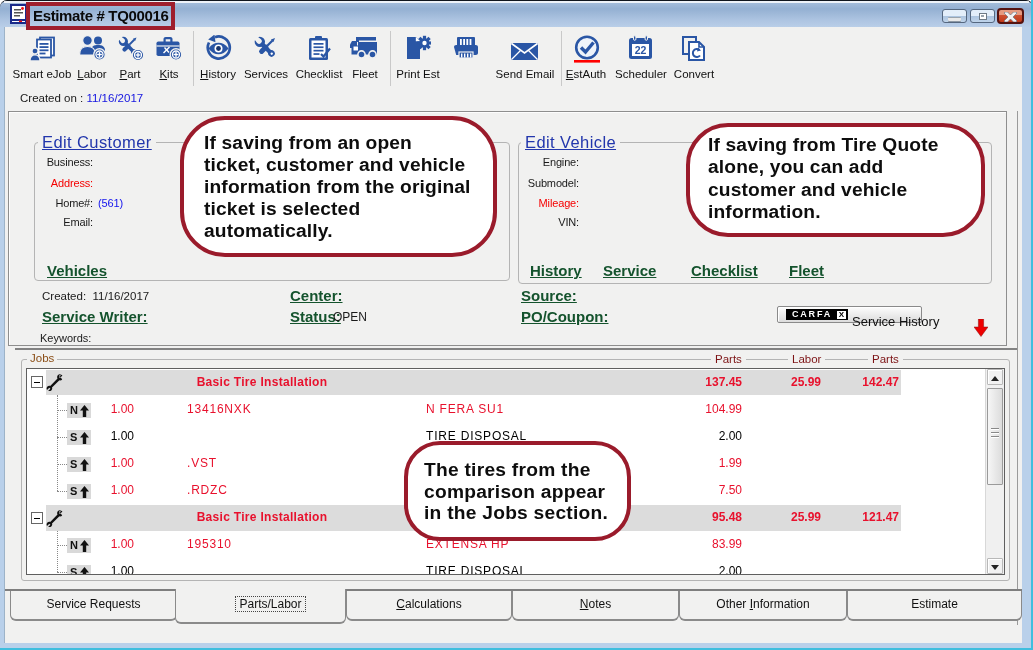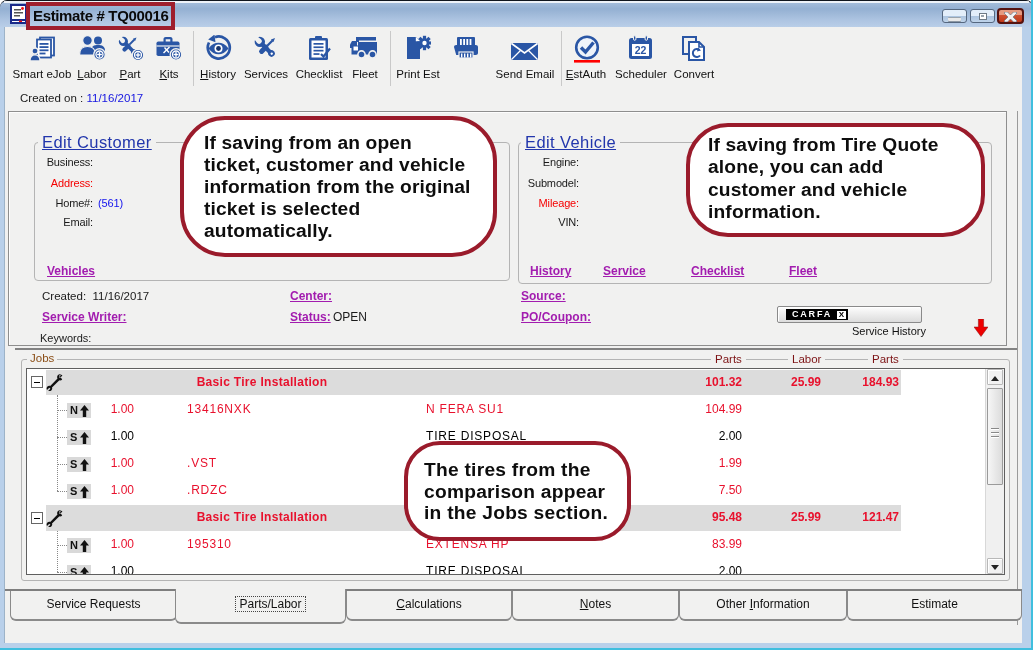--- a/index.html
+++ b/index.html
@@ -1,21 +1,21 @@
 <!DOCTYPE html>
 <html><head>
 <meta charset="utf-8">
 <style>
 html,body{margin:0;padding:0;}
 body{width:1033px;height:650px;position:relative;overflow:hidden;background:#fff;
  font-family:"Liberation Sans",sans-serif;}
 .abs{position:absolute;}
 .t12{font-size:12px;line-height:16px;color:#1a1a1a;white-space:nowrap;}
 .flbl{position:absolute;font-size:11px;letter-spacing:-0.15px;line-height:15px;color:#1a1a1a;white-space:nowrap;}
-.blink{font-size:12px;line-height:16px;font-weight:bold;color:#a21caf;text-decoration:underline;white-space:nowrap;}
+.blink{font-size:15px;line-height:16px;font-weight:bold;color:#14532d;text-decoration:underline;white-space:nowrap;}
 .red{color:#e8112d;}
 .bubble{position:absolute;background:#fff;border:4px solid #9a1b2b;z-index:30;}
 .btxt{position:absolute;font-weight:bold;color:#0d0d0d;white-space:pre;}
 .sep{position:absolute;width:1px;background:#c9c9c9;top:31px;height:55px;}
 .iclbl{position:absolute;top:67px;height:14px;font-size:11.5px;line-height:14px;color:#111;text-align:center;white-space:nowrap;}
 u{text-decoration:underline;}
 .badge{position:absolute;left:40px;width:24px;height:15px;background:#d9d9d9;color:#111;}
 .badge b{position:absolute;left:3px;top:1px;font-size:11px;line-height:13px;}
 .badge svg{position:absolute;right:2px;top:1.5px;}
 .sbtn{position:absolute;left:1px;width:16px;height:16px;background:#f1f1f1;border:1px solid #b8b8b8;border-radius:1px;box-sizing:border-box;box-shadow:inset 1px 1px 0 #fff;text-align:center;}
@@ -283,21 +283,21 @@
 <div class="abs blink" style="left:42px;top:309px;">Service Writer:</div>
 <div class="abs blink" style="left:290px;top:309px;">Status:</div>
 <div class="abs t12" style="left:333px;top:309px;">OPEN</div>
 <div class="abs blink" style="left:521px;top:309px;">PO/Coupon:</div>
 <div class="abs" style="left:40px;top:331px;font-size:11px;line-height:14px;color:#1a1a1a;white-space:nowrap;">Keywords:</div>
 
 <div class="abs" style="left:777px;top:306px;width:145px;height:17px;border:1px solid #8a8a8a;border-radius:2px;background:linear-gradient(#fdfdfd,#dcdcdc);box-shadow:inset 1px 1px 0 #fff;box-sizing:border-box;">
   <div class="abs" style="left:8px;top:2px;width:62px;height:11px;background:#000;"></div>
   <div class="abs" style="left:8px;top:2px;width:52px;height:11px;color:#fff;font-size:9px;font-weight:bold;line-height:11.5px;text-align:center;letter-spacing:1.8px;">CARFA</div>
   <div class="abs" style="left:59px;top:3.5px;width:9px;height:8px;background:#fff;color:#000;font-size:8px;font-weight:bold;line-height:8.5px;text-align:center;">X</div>
-  <div class="abs" style="left:74px;top:19px;font-size:11px;line-height:11px;color:#111;white-space:nowrap;">Service History</div>
+  <div class="abs" style="left:74px;top:9px;font-size:13px;line-height:11px;color:#111;white-space:nowrap;">Service History</div>
 </div>
 
 <svg class="abs" style="left:974px;top:319px;" width="14" height="18" viewBox="0 0 14 18">
  <path d="M4.4 0 L9.6 0 L9.6 8 L14 8 L7 17.5 L0 8 L4.4 8 Z" fill="#ee0000" stroke="#8a0f0f" stroke-width="0.5"></path>
 </svg>
 
 <div class="bubble" style="left:180px;top:116px;width:317px;height:141px;border-radius:45px;box-sizing:border-box;"></div>
 <div class="btxt" style="left:204px;top:132px;font-size:19.2px;letter-spacing:0.15px;line-height:22px;z-index:31;">If saving from an open
 ticket, customer and vehicle
 information from the original
@@ -338,23 +338,23 @@
     </div>
 
   <svg class="abs" style="left:19px;top:5px;" width="17" height="17" viewBox="0 0 17 17">
       <path d="M13.2 1.2 C14.8 0.4 16 1 16.4 1.6 L14 4 L13 3 L15.4 0.6 C14.6 -0.2 12.4 0.2 11.6 1.6 C10.9 2.8 11.1 3.8 11.5 4.6 L4.2 11.9 C3.4 11.5 2.3 11.6 1.4 12.5 C0.3 13.6 0.5 15.3 1 16 L3.3 13.7 L4.4 14.8 L2.1 17 C3 17.4 4.6 17.3 5.5 16.2 C6.3 15.3 6.4 14.3 6 13.5 L13.4 6.2 C14.2 6.6 15.3 6.4 16.2 5.5" fill="#111"></path>
     </svg>
   <svg class="abs" style="left:19px;top:141px;" width="17" height="17" viewBox="0 0 17 17">
       <path d="M13.2 1.2 C14.8 0.4 16 1 16.4 1.6 L14 4 L13 3 L15.4 0.6 C14.6 -0.2 12.4 0.2 11.6 1.6 C10.9 2.8 11.1 3.8 11.5 4.6 L4.2 11.9 C3.4 11.5 2.3 11.6 1.4 12.5 C0.3 13.6 0.5 15.3 1 16 L3.3 13.7 L4.4 14.8 L2.1 17 C3 17.4 4.6 17.3 5.5 16.2 C6.3 15.3 6.4 14.3 6 13.5 L13.4 6.2 C14.2 6.6 15.3 6.4 16.2 5.5" fill="#111"></path>
     </svg>
 
   <div class="abs red" style="left:95px;top:6px;width:280px;text-align:center;font-weight:bold;letter-spacing:0.3px;">Basic Tire Installation</div>
-  <div class="abs red" style="left:635px;top:6px;width:80px;text-align:right;font-weight:bold;">101.32</div>
+  <div class="abs red" style="left:635px;top:6px;width:80px;text-align:right;font-weight:bold;">137.45</div>
   <div class="abs red" style="left:714px;top:6px;width:80px;text-align:right;font-weight:bold;">25.99</div>
-  <div class="abs red" style="left:792px;top:6px;width:80px;text-align:right;font-weight:bold;">184.93</div>
+  <div class="abs red" style="left:792px;top:6px;width:80px;text-align:right;font-weight:bold;">142.47</div>
 
   <div class="abs red" style="left:95px;top:141px;width:280px;text-align:center;font-weight:bold;letter-spacing:0.3px;">Basic Tire Installation</div>
   <div class="abs red" style="left:635px;top:141px;width:80px;text-align:right;font-weight:bold;">95.48</div>
   <div class="abs red" style="left:714px;top:141px;width:80px;text-align:right;font-weight:bold;">25.99</div>
   <div class="abs red" style="left:792px;top:141px;width:80px;text-align:right;font-weight:bold;">121.47</div>
 
   <div class="badge" style="top:34px;">
       <b>N</b>
       <svg width="9" height="12" viewBox="0 0 9 12">
         <path d="M4.5 0 L9 5.5 L6.2 5.5 L6.2 12 L2.8 12 L2.8 5.5 L0 5.5 Z" fill="#111"></path>

